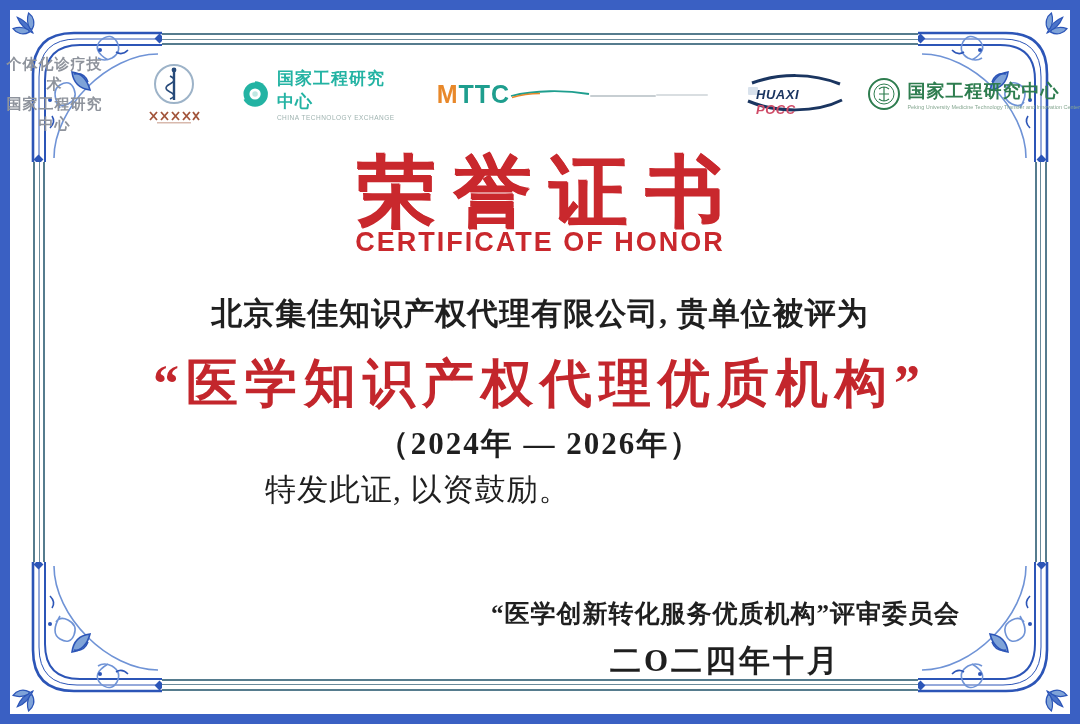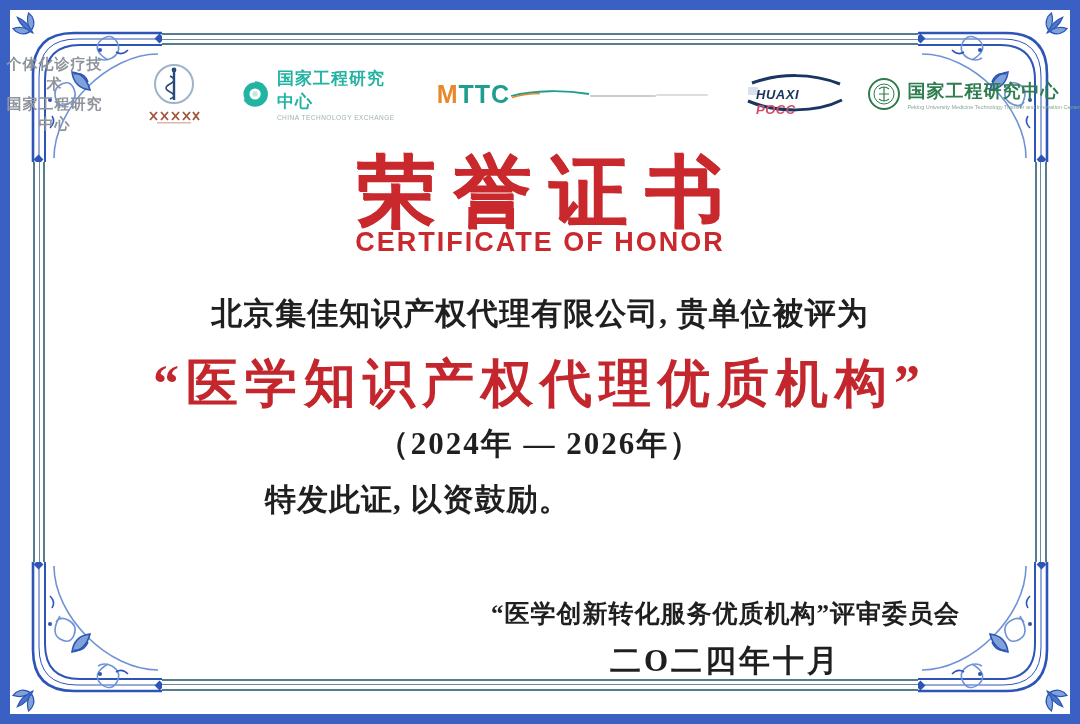--- a/index.html
+++ b/index.html
@@ -64,22 +64,22 @@
   }
   .award{
     position:absolute;top:349px;left:0;right:0;text-align:center;
     font-size:52px;font-weight:900;color:#c3262c;letter-spacing:7px;
   }
   .period{
     position:absolute;top:423px;left:0;right:0;text-align:center;
     font-size:31px;font-weight:bold;color:#1f1f1f;letter-spacing:2px;
   }
   .closing{
-    position:absolute;top:479px;left:265px;
-    font-size:31px;font-weight:bold;color:#1f1f1f;letter-spacing:1px;
+    position:absolute;top:469px;left:265px;
+    font-size:31px;font-weight:normal;color:#1f1f1f;letter-spacing:1px;
   }
   .signoff{
     position:absolute;top:597px;right:120px;
     display:flex;flex-direction:column;align-items:center;gap:10px;
   }
   .issuer{font-size:25px;font-weight:bold;color:#1f1f1f;letter-spacing:1px;}
   .date{font-size:31px;font-weight:bold;color:#1f1f1f;letter-spacing:3px;}
 </style>
 </head>
 <body>

